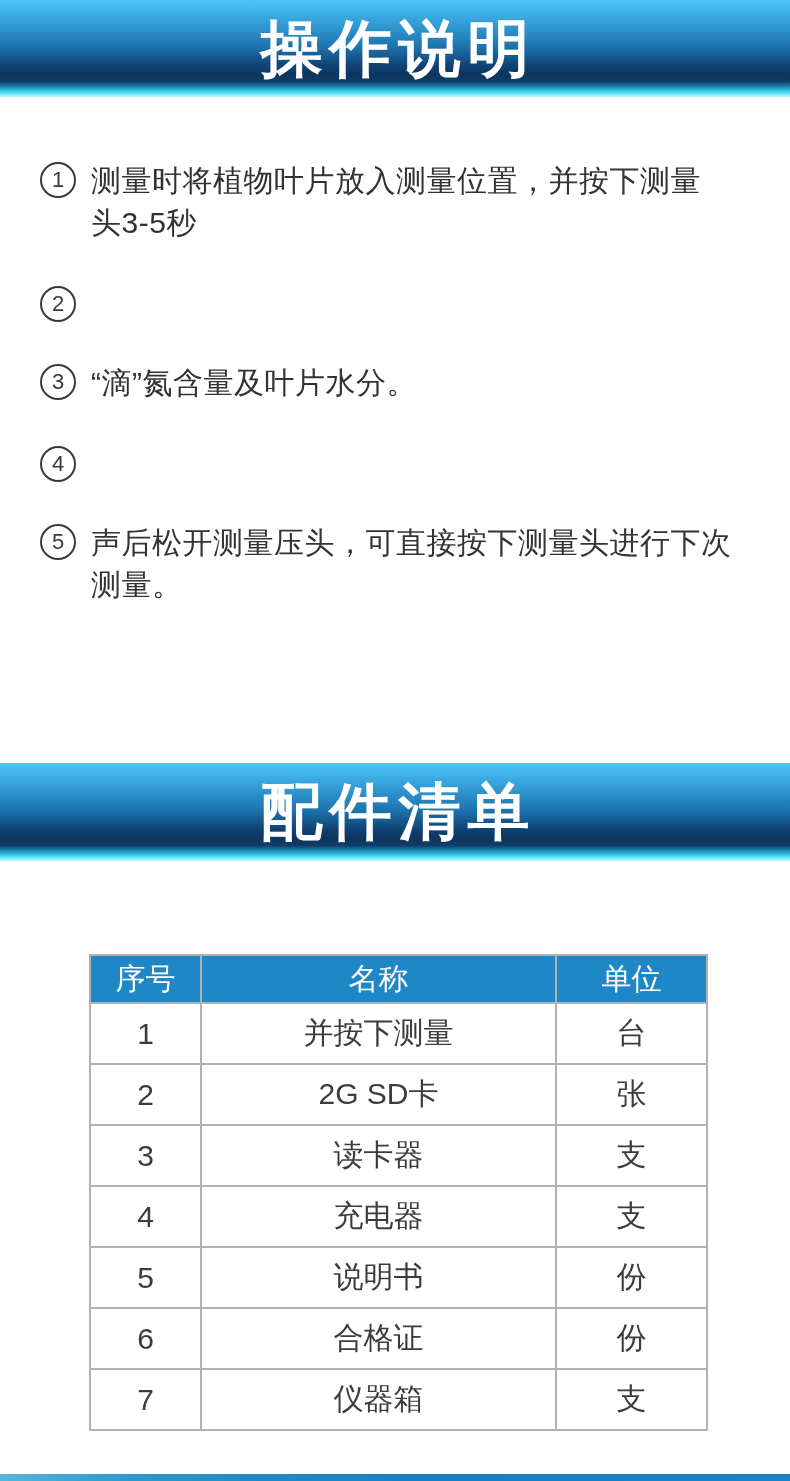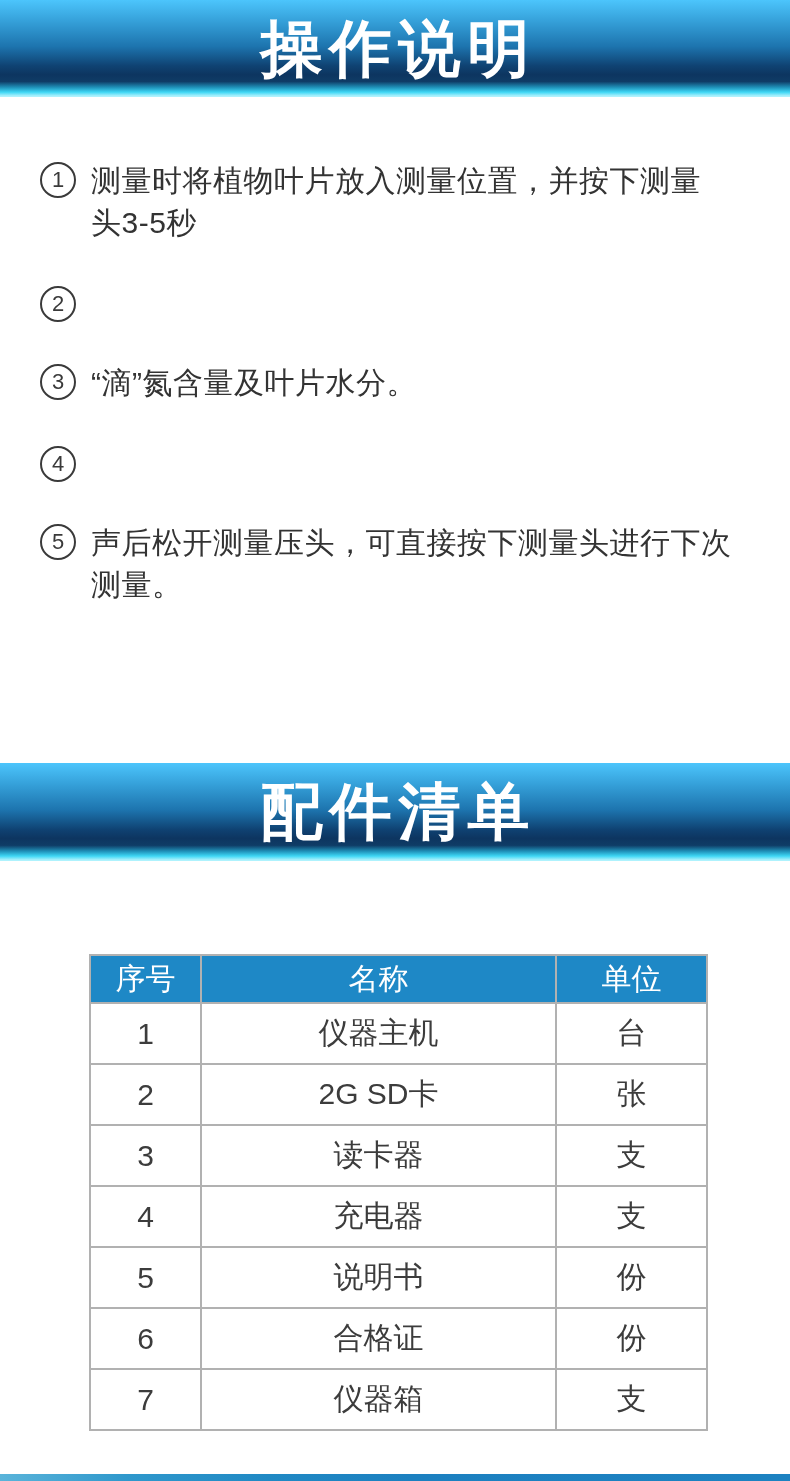--- a/index.html
+++ b/index.html
@@ -156,21 +156,21 @@
     <thead>
       <tr>
         <th>序号</th>
         <th>名称</th>
         <th>单位</th>
       </tr>
     </thead>
     <tbody>
       <tr>
         <td>1</td>
-        <td>仪器主机</td>
+        <td>并按下测量</td>
         <td>台</td>
       </tr>
       <tr>
         <td>2</td>
         <td>2G SD卡</td>
         <td>张</td>
       </tr>
       <tr>
         <td>3</td>
         <td>读卡器</td>

